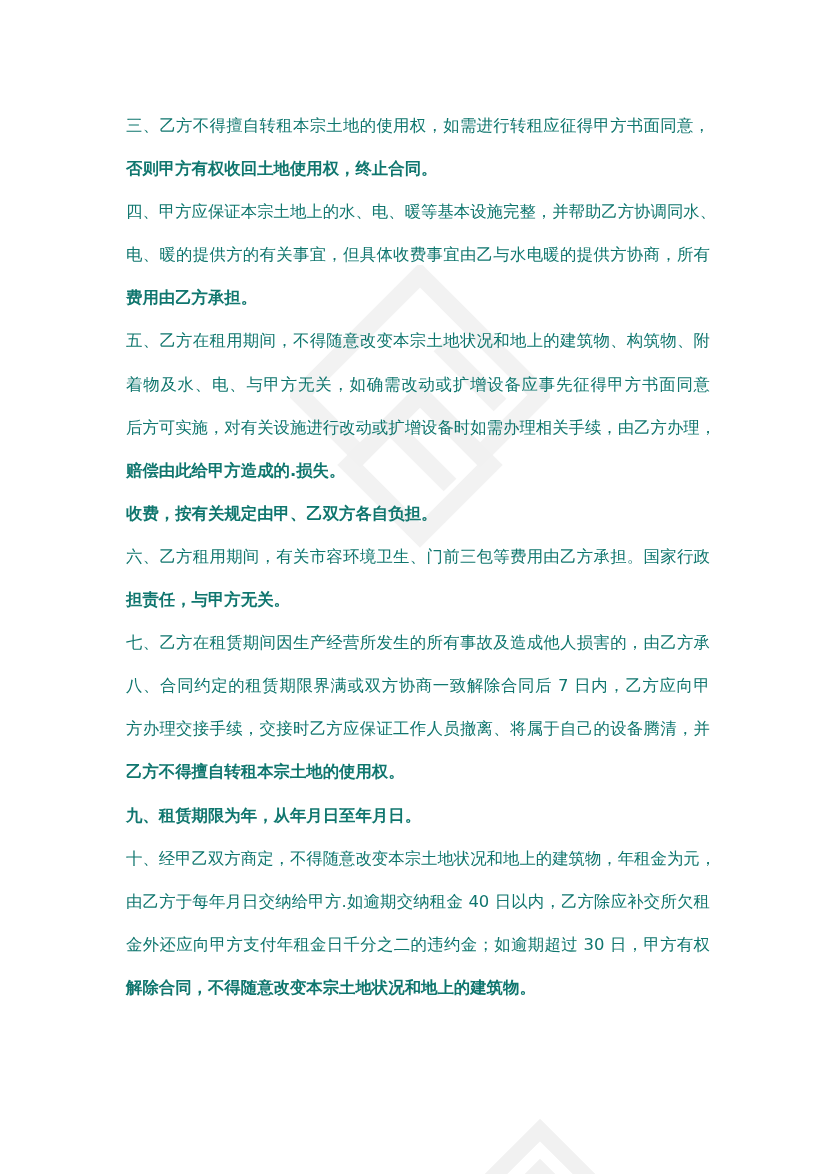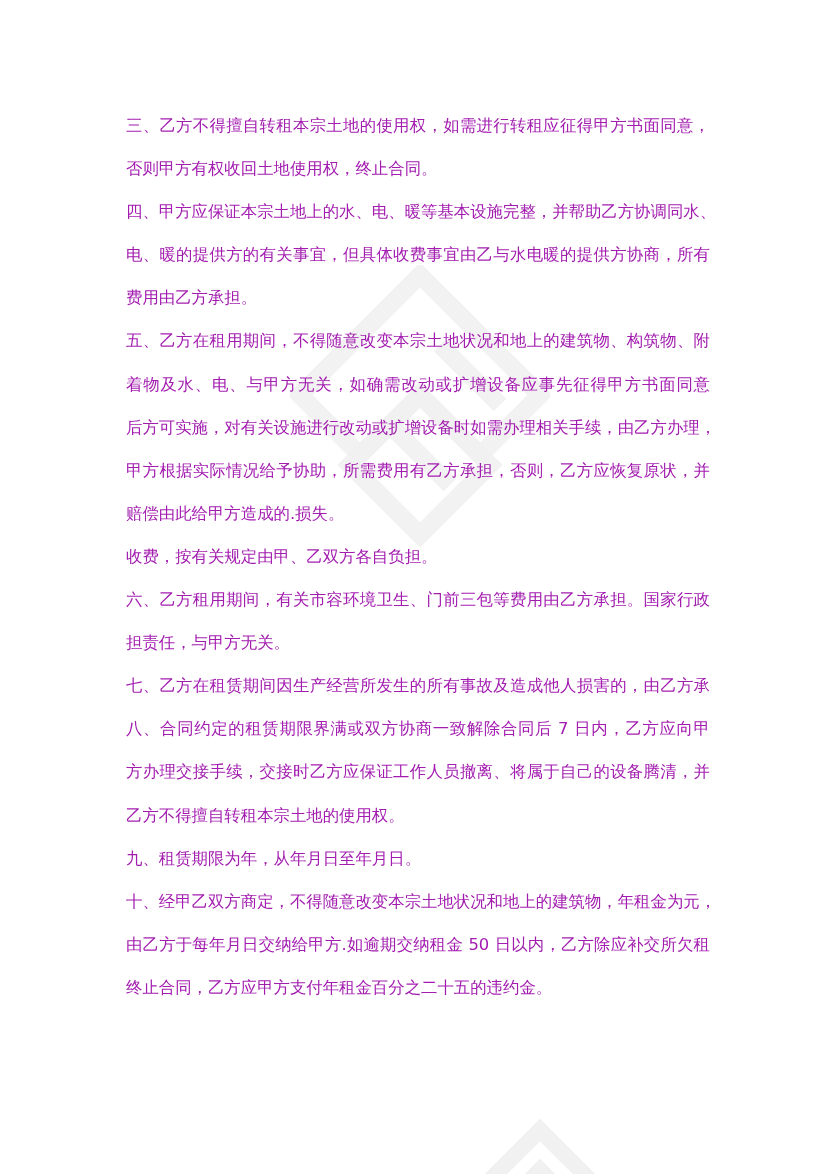--- a/index.html
+++ b/index.html
@@ -12,39 +12,40 @@
       height: 1174px;
       position: relative;
       overflow: hidden;
       font-family: "DejaVu Sans", "Liberation Sans", sans-serif;
     }
     .page {
       position: absolute;
       left: 126px;
       top: 104px;
       width: 584px;
-      color: #a21caf;
+      color: #0f766e;
       font-size: 16.4px;
       line-height: 43.1px;
       z-index: 2;
     }
     .para {
       margin: 0;
       padding: 0;
       text-align: justify;
       text-justify: inter-character;
     }
     .line {
       display: block;
       white-space: nowrap;
       text-align: justify;
       text-align-last: justify;
     }
     .line.last {
       text-align-last: left;
+      font-weight: bold;
     }
     .watermark {
       position: absolute;
       z-index: 1;
       pointer-events: none;
     }
     .wm1 { left: 290px; top: 265px; width: 260px; height: 300px; }
     .wm2 { left: 410px; top: 1110px; width: 260px; height: 120px; }
   </style>
 </head>
@@ -73,37 +74,37 @@
   </div>
   <div class="para">
     <span class="line">四、甲方应保证本宗土地上的水、电、暖等基本设施完整，并帮助乙方协调同水、</span>
     <span class="line">电、暖的提供方的有关事宜，但具体收费事宜由乙与水电暖的提供方协商，所有</span>
     <span class="line last">费用由乙方承担。</span>
   </div>
   <div class="para">
     <span class="line">五、乙方在租用期间，不得随意改变本宗土地状况和地上的建筑物、构筑物、附</span>
     <span class="line">着物及水、电、与甲方无关，如确需改动或扩增设备应事先征得甲方书面同意</span>
     <span class="line">后方可实施，对有关设施进行改动或扩增设备时如需办理相关手续，由乙方办理，</span>
-    <span class="line">甲方根据实际情况给予协助，所需费用有乙方承担，否则，乙方应恢复原状，并</span>
     <span class="line last">赔偿由此给甲方造成的.损失。</span>
   </div>
   <div class="para">
     <span class="line last">收费，按有关规定由甲、乙双方各自负担。</span>
     <span class="line">六、乙方租用期间，有关市容环境卫生、门前三包等费用由乙方承担。国家行政</span>
   </div>
   <div class="para">
     <span class="line last">担责任，与甲方无关。</span>
     <span class="line">七、乙方在租赁期间因生产经营所发生的所有事故及造成他人损害的，由乙方承</span>
   </div>
   <div class="para">
     <span class="line">八、合同约定的租赁期限界满或双方协商一致解除合同后 7 日内，乙方应向甲</span>
     <span class="line">方办理交接手续，交接时乙方应保证工作人员撤离、将属于自己的设备腾清，并</span>
     <span class="line last">乙方不得擅自转租本宗土地的使用权。</span>
   </div>
   <div class="para">
     <span class="line last">九、租赁期限为年，从年月日至年月日。</span>
   </div>
   <div class="para">
     <span class="line">十、经甲乙双方商定，不得随意改变本宗土地状况和地上的建筑物，年租金为元，</span>
-    <span class="line">由乙方于每年月日交纳给甲方.如逾期交纳租金 50 日以内，乙方除应补交所欠租</span>
-    <span class="line last">终止合同，乙方应甲方支付年租金百分之二十五的违约金。</span>
+    <span class="line">由乙方于每年月日交纳给甲方.如逾期交纳租金 40 日以内，乙方除应补交所欠租</span>
+    <span class="line">金外还应向甲方支付年租金日千分之二的违约金；如逾期超过 30 日，甲方有权</span>
+    <span class="line last">解除合同，不得随意改变本宗土地状况和地上的建筑物。</span>
   </div>
 </div>
 
 </body></html>

